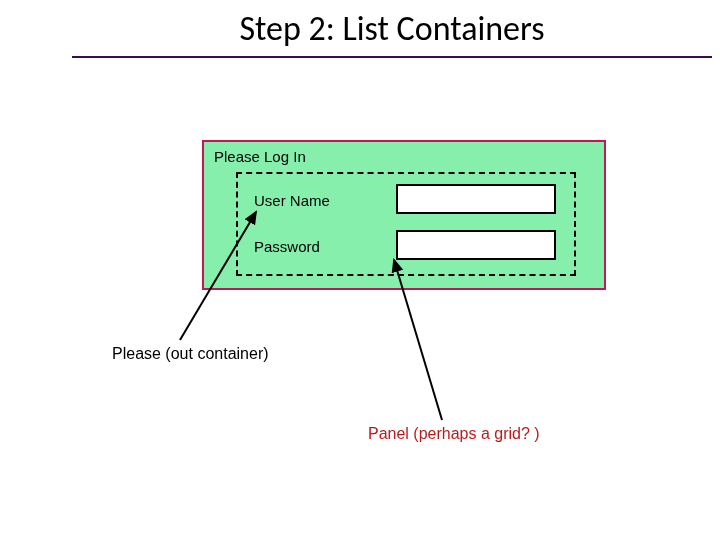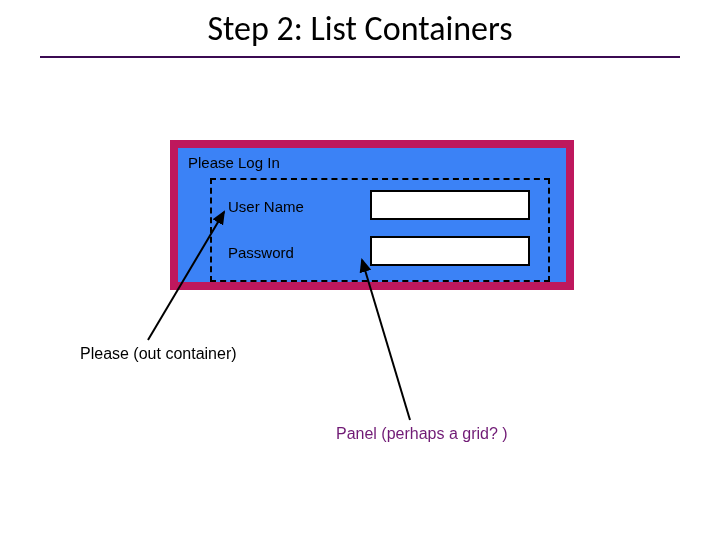--- a/index.html
+++ b/index.html
@@ -8,20 +8,21 @@
     width: 720px;
     height: 540px;
     background: #ffffff;
     font-family: Arial, Helvetica, sans-serif;
     overflow: hidden;
   }
   .stage {
     position: relative;
     width: 572px;
     height: 540px;
+    margin-left: 32px;
   }
   .title {
     position: absolute;
     top: 8px;
     left: 0;
     width: 720px;
     text-align: center;
     font-family: Calibri, Arial, sans-serif;
     font-size: 34px;
     color: #000000;
@@ -33,22 +34,22 @@
     width: 640px;
     height: 0;
     border-top: 2px solid #3b0a52;
   }
   .outer-panel {
     position: absolute;
     top: 140px;
     left: 170px;
     width: 404px;
     height: 150px;
-    background: #3b82f6;
-    border: 8px solid #be185d;
+    background: #86efac;
+    border: 2px solid #be185d;
     box-sizing: border-box;
   }
   .panel-title {
     position: absolute;
     top: 6px;
     left: 10px;
     font-size: 15px;
     color: #000000;
   }
   .inner-dashed {
@@ -90,21 +91,21 @@
     top: 345px;
     left: 80px;
     font-size: 16px;
     color: #000000;
   }
   .caption2 {
     position: absolute;
     top: 425px;
     left: 336px;
     font-size: 16px;
-    color: #701a75;
+    color: #b91c1c;
   }
   svg.arrows {
     position: absolute;
     top: 0;
     left: 0;
     width: 720px;
     height: 540px;
     pointer-events: none;
   }
 </style>

